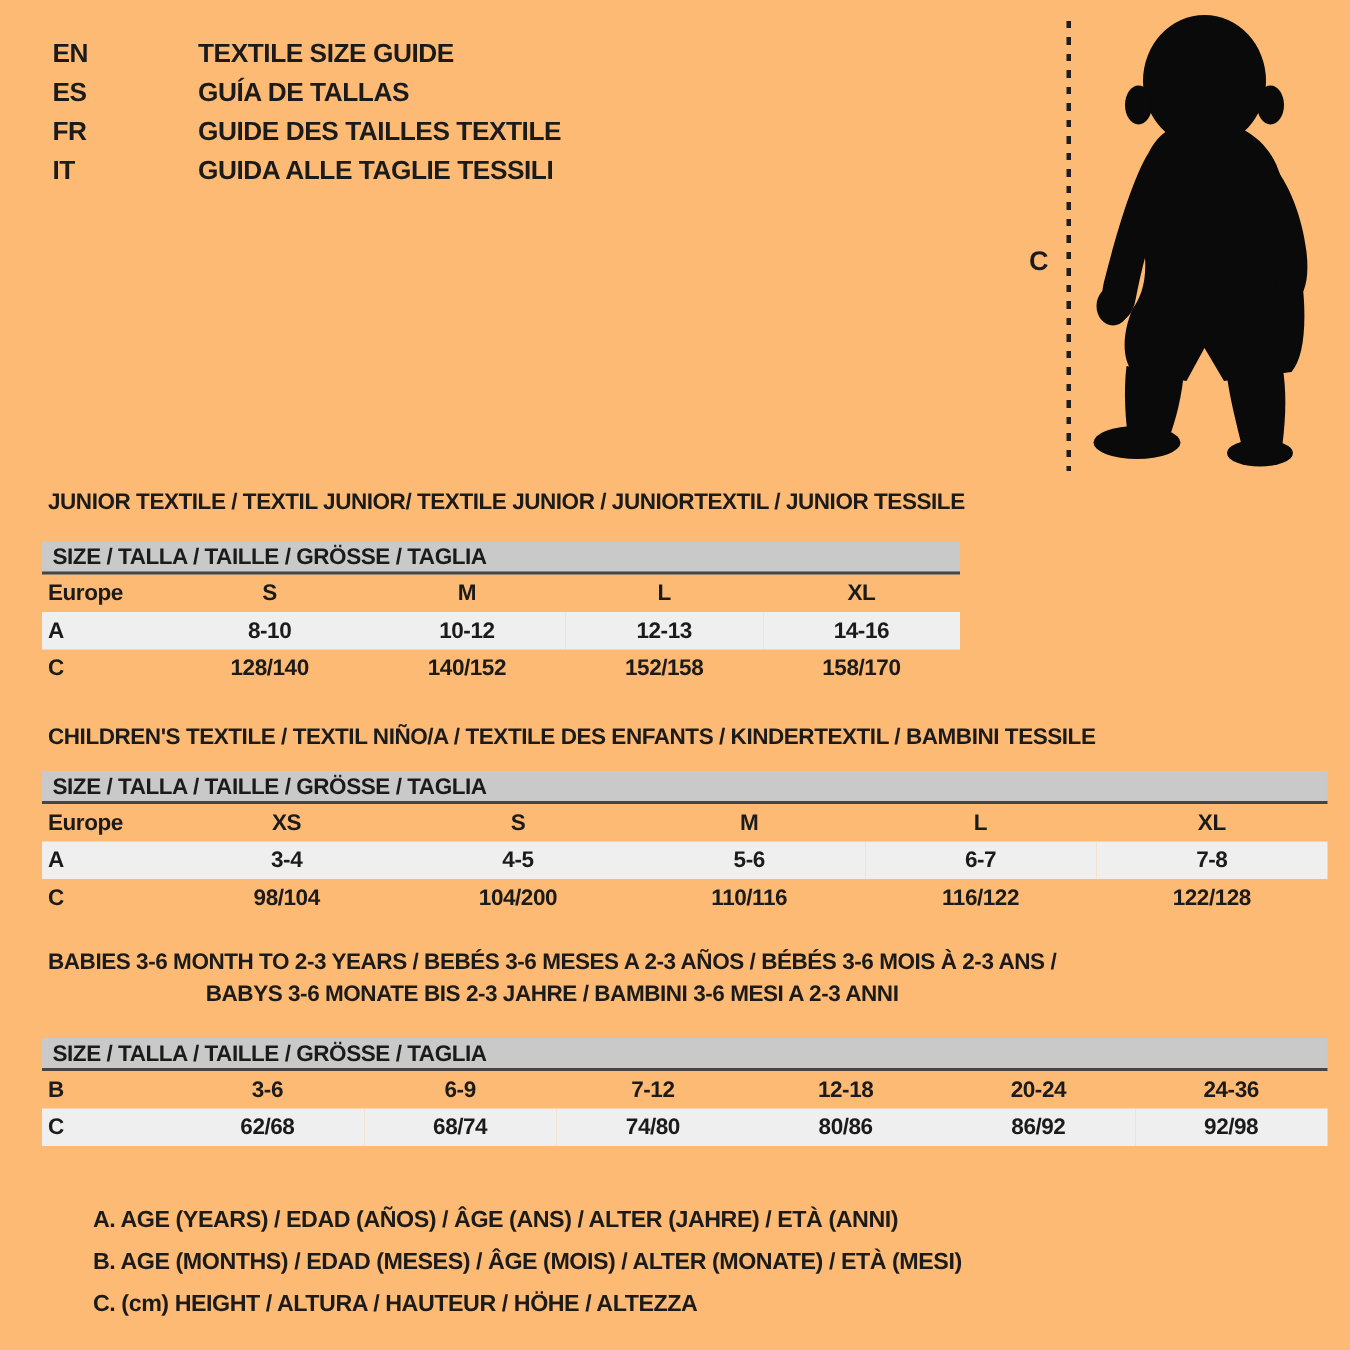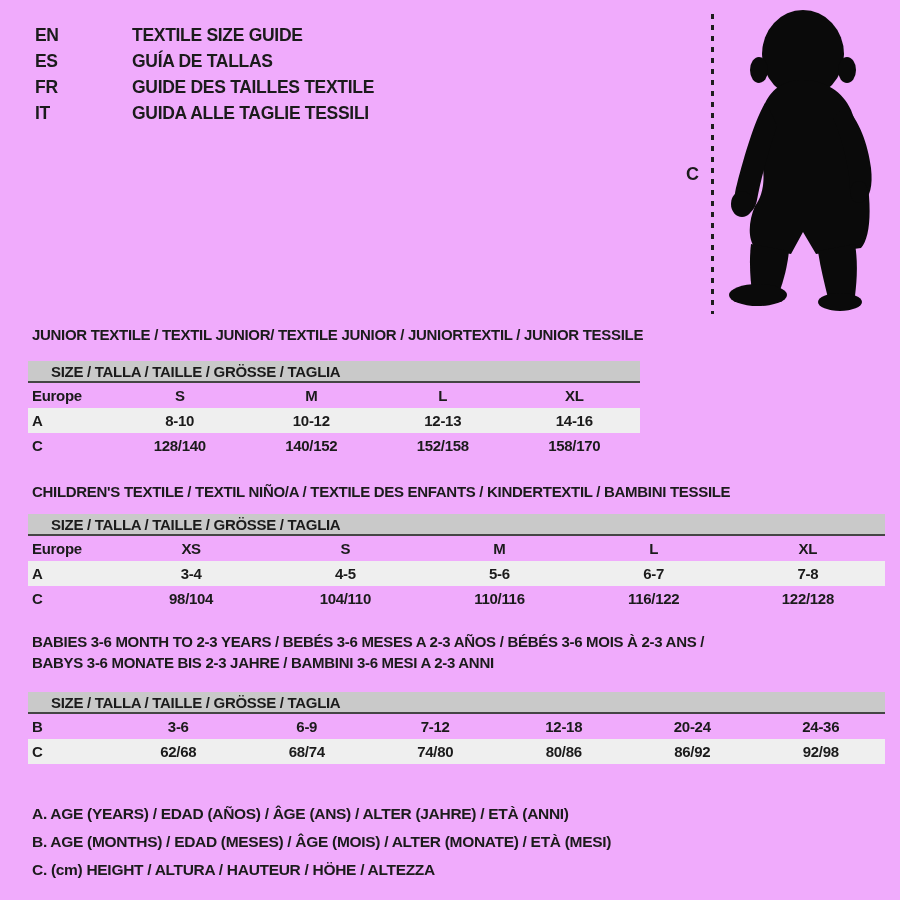--- a/index.html
+++ b/index.html
@@ -1,43 +1,43 @@
 <!DOCTYPE html>
 <html><head>
 <meta charset="utf-8">
 <style>
   html,body{margin:0;padding:0;background:#ffffff;}
   body{font-family:"Liberation Sans", sans-serif; color:#1b1b1b; letter-spacing:-0.3px;}
-  .page{position:relative;width:900px;height:900px;background:#f0abfc;overflow:hidden;}
+  .page{position:relative;width:900px;height:900px;background:#fdba74;overflow:hidden;}
 
   
   .langs{position:absolute;left:35px;top:22px;}
   .lang-row{display:flex;font-weight:700;font-size:17.5px;line-height:26px;}
   .lang-code{width:53px;flex:0 0 53px;}
   .lang-title{white-space:nowrap;margin-left:44px;}
 
   
   .figure{position:absolute;left:680px;top:6px;width:215px;height:312px;}
   .height-label{position:absolute;left:6px;top:158px;font-weight:700;font-size:18px;}
   .dash-line{position:absolute;left:31px;top:8px;width:3px;height:300px;
     background:repeating-linear-gradient(to bottom,#1d1d1d 0 5px,transparent 5px 11px);}
   .baby-svg{position:absolute;left:45px;top:2px;}
 
   
   .sec-title{position:absolute;left:32px;font-weight:700;font-size:15px;line-height:21px;white-space:nowrap;}
   .size-bar{position:absolute;left:28px;height:22px;background:#c9c9c9;border-bottom:2px solid #454545;
-    font-weight:700;font-size:15px;line-height:22px;padding-left:23px;box-sizing:border-box;white-space:nowrap;}
+    font-weight:700;font-size:15px;line-height:22px;padding-left:7px;box-sizing:border-box;white-space:nowrap;}
   table.size-table{position:absolute;left:28px;border-collapse:collapse;table-layout:fixed;font-weight:700;font-size:15px;}
   table.size-table td{height:25px;padding:0;text-align:center;vertical-align:middle;margin-top:20px;}
   table.size-table td.lbl{text-align:left;padding-left:4px;}
   table.size-table tr:nth-child(2){background:#efefef;}
 
   
   .footnotes{position:absolute;left:32px;top:800px;font-weight:700;font-size:15.5px;line-height:28px;}
-  .footnote{white-space:nowrap;}
+  .footnote{white-space:nowrap;margin-left:30px;}
 </style>
 </head>
 <body>
 
 <div class="page">
 
   <div class="langs">
     <div class="lang-row">
       <span class="lang-code">EN</span>
       <span class="lang-title">TEXTILE SIZE GUIDE</span>
@@ -136,29 +136,29 @@
       <td class="lbl">A</td>
       <td>3-4</td>
       <td>4-5</td>
       <td>5-6</td>
       <td>6-7</td>
       <td>7-8</td>
     </tr>
     <tr>
       <td class="lbl">C</td>
       <td>98/104</td>
-      <td>104/110</td>
+      <td>104/200</td>
       <td>110/116</td>
       <td>116/122</td>
       <td>122/128</td>
     </tr>
   </tbody>
     </table>
 
-  <div class="sec-title" style="top:631px;">
+  <div class="sec-title" style="top:631px;text-align:center;">
     <div>BABIES 3-6 MONTH TO 2-3 YEARS / BEBÉS 3-6 MESES A 2-3 AÑOS / BÉBÉS 3-6 MOIS À 2-3 ANS /</div>
     <div>BABYS 3-6 MONATE BIS 2-3 JAHRE / BAMBINI 3-6 MESI A 2-3 ANNI</div>
   </div>
   <div class="size-bar" style="top:692px;width:857px;">SIZE / TALLA / TAILLE / GRÖSSE / TAGLIA</div>
   <table class="size-table" style="top:714px;width:857px;">
     <colgroup>
         <col style="width:86px">
         <col>
         <col>
         <col>

